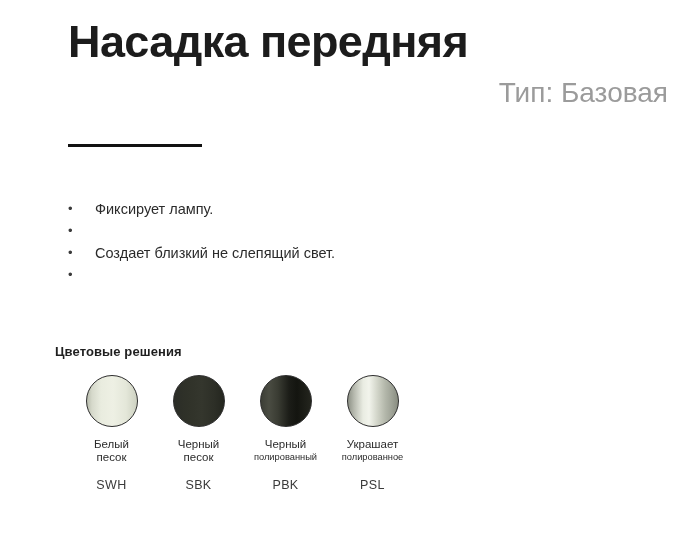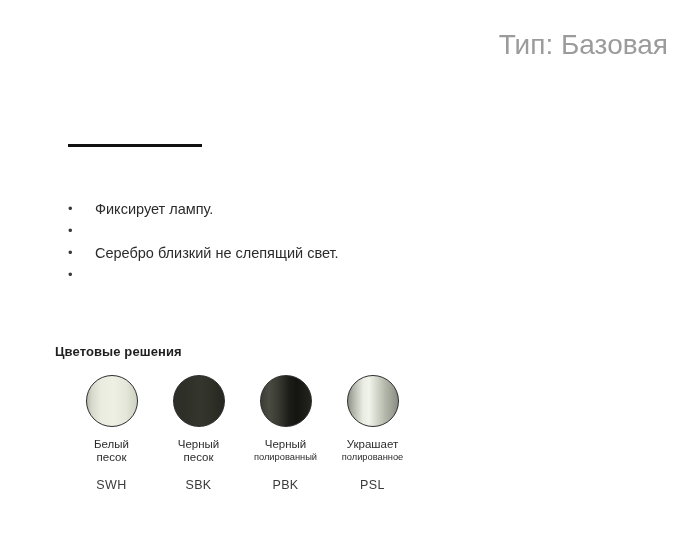--- a/index.html
+++ b/index.html
@@ -138,35 +138,36 @@
     text-align: center;
     letter-spacing: 0.4px;
   }
 </style>
 </head>
 <body>
 
 <div class="page">
 
   <div class="header">
+    <div class="title">Насадка передняя</div>
     <div class="subtitle">Тип: Базовая</div>
   </div>
   <div class="rule"></div>
 
   <div class="features" id="feature-list">
       <div class="feature-row">
         <span class="feature-marker">•</span>
         <span class="feature-text">Фиксирует лампу.</span>
       </div>
       <div class="feature-row">
         <span class="feature-marker">•</span>
       </div>
       <div class="feature-row">
         <span class="feature-marker">•</span>
-        <span class="feature-text">Серебро близкий не слепящий свет.</span>
+        <span class="feature-text">Создает близкий не слепящий свет.</span>
       </div>
       <div class="feature-row">
         <span class="feature-marker">•</span>
       </div>
     </div>
 
   <div class="colors-heading">Цветовые решения</div>
 
   <div class="swatches" id="swatch-list">
       <div class="swatch-col">

